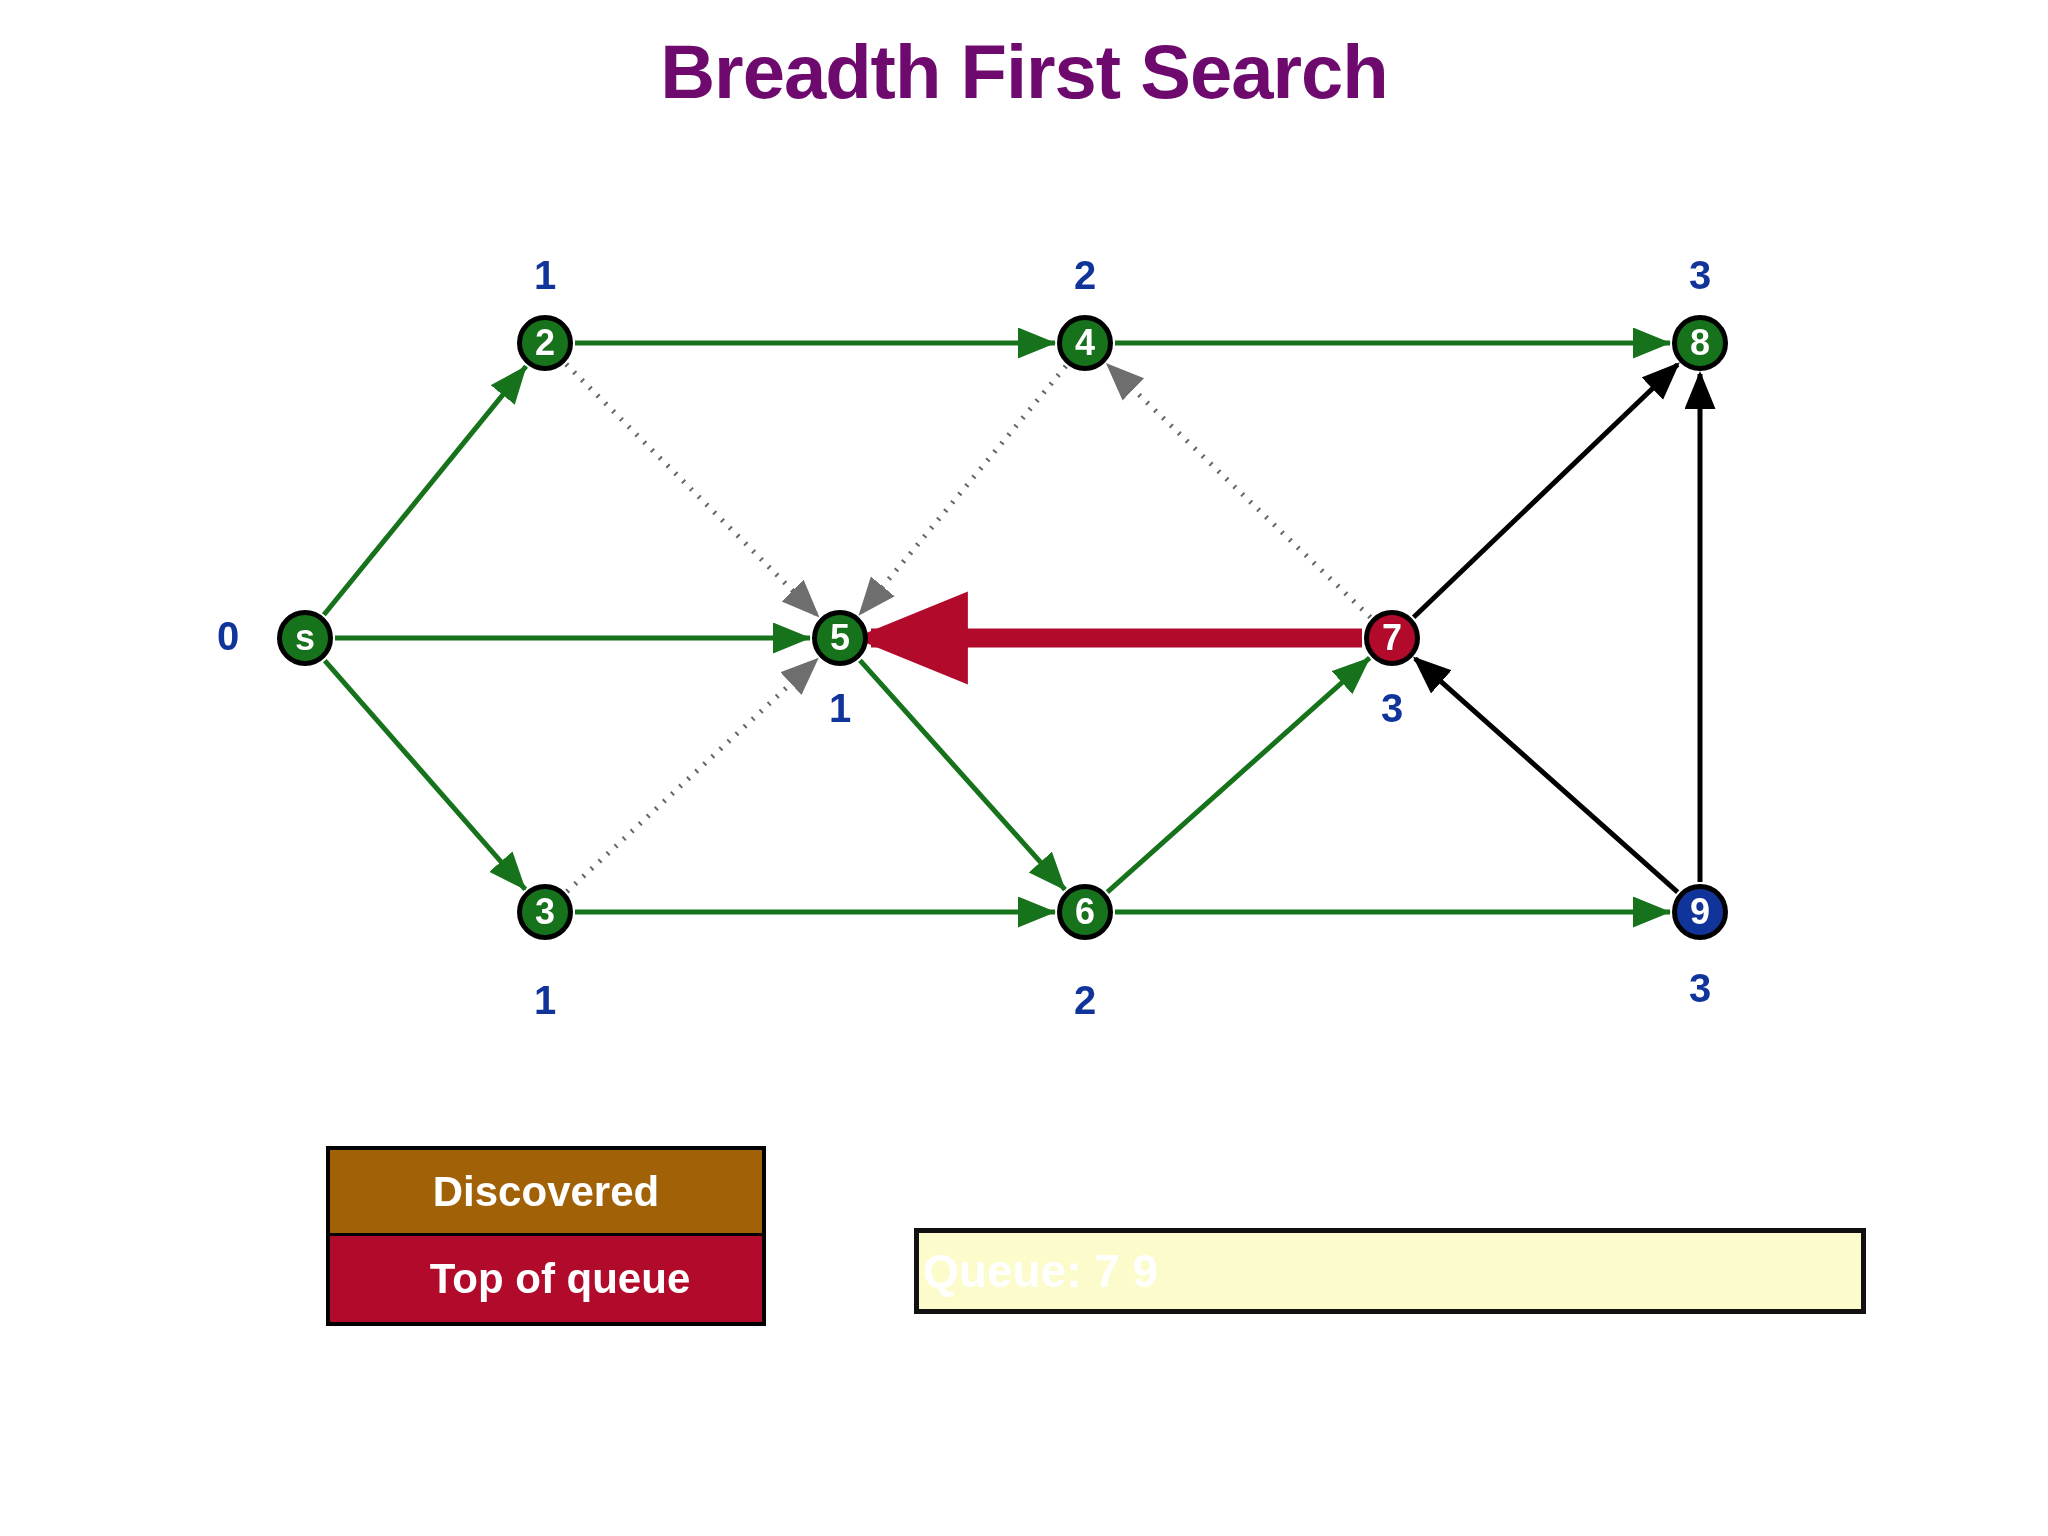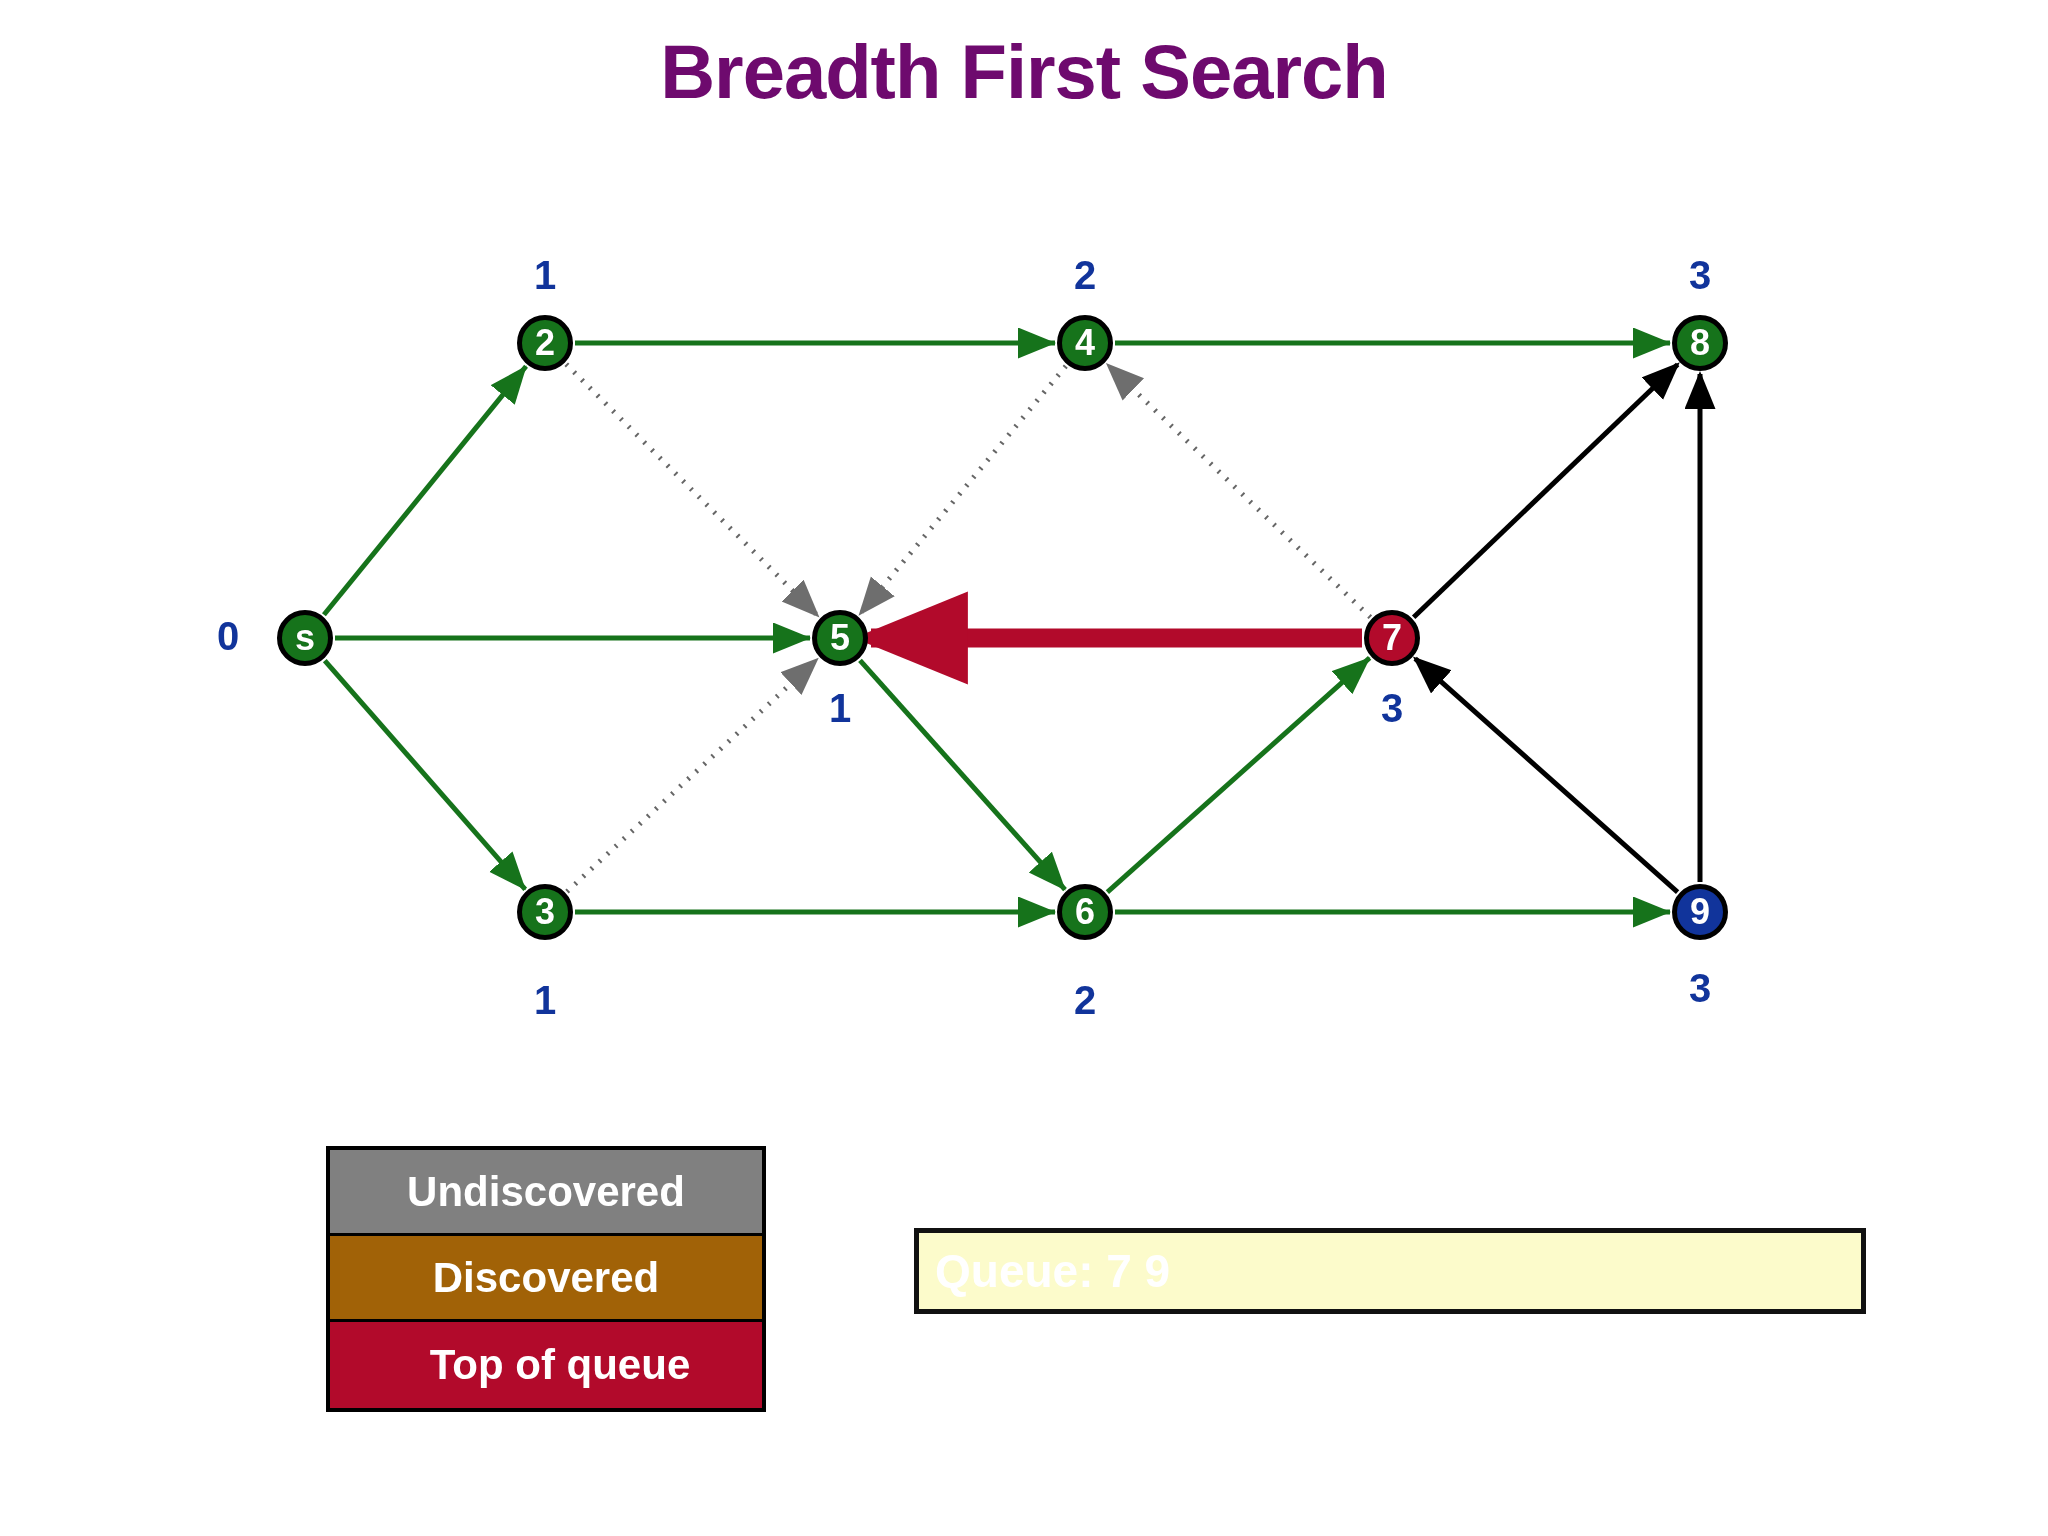--- a/index.html
+++ b/index.html
@@ -124,21 +124,21 @@
     box-sizing: border-box;
     z-index: 8;
     display: flex;
     align-items: center;
   }
   #queue-text {
     font-family: "Liberation Sans", sans-serif;
     font-weight: bold;
     font-size: 46px;
     color: #ffffff;
-    padding-left: 16px;
+    padding-left: 4px;
     white-space: nowrap;
     user-select: none;
   }
 </style>
 </head>
 <body>
 
 <div id="slide">
 
   <div class="title">Breadth First Search</div>
@@ -196,21 +196,20 @@
       <div class="dist" style="left: 1085px; top: 275px;">2</div>
       <div class="dist" style="left: 1700px; top: 275px;">3</div>
       <div class="dist" style="left: 840px; top: 708px;">1</div>
       <div class="dist" style="left: 1392px; top: 708px;">3</div>
       <div class="dist" style="left: 545px; top: 1000px;">1</div>
       <div class="dist" style="left: 1085px; top: 1000px;">2</div>
       <div class="dist" style="left: 1700px; top: 988px;">3</div>
     </div>
 
   <div id="legend">
-      <div class="legend-row" style="background: rgb(128, 128, 128);">Undiscovered</div>
       <div class="legend-row" style="background: #a16207;">Discovered</div>
       <div class="legend-row" style="background: rgb(178, 10, 43); padding-left: 28px;">Top of queue</div>
     </div>
 
   <div id="queue-box">
     <span id="queue-text">Queue: 7 9</span>
   </div>
 
 </div>
 

